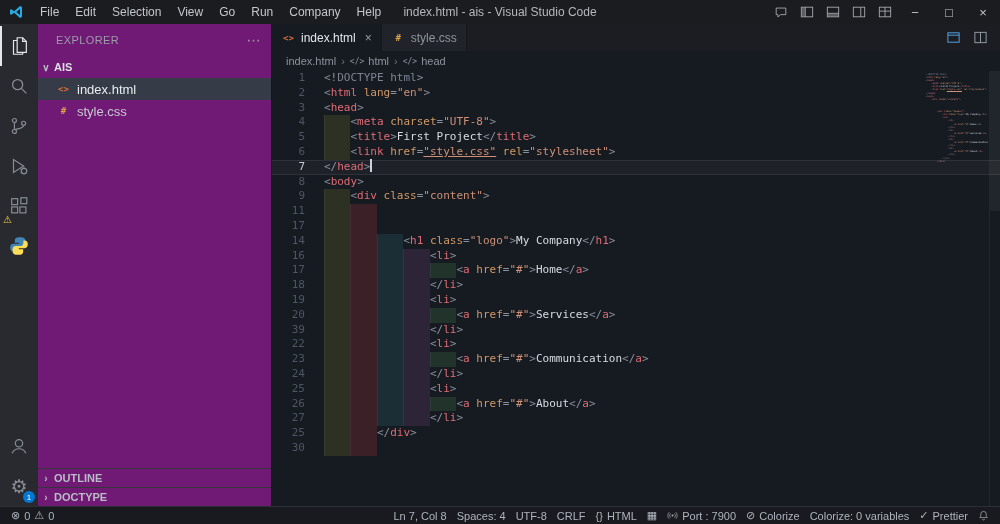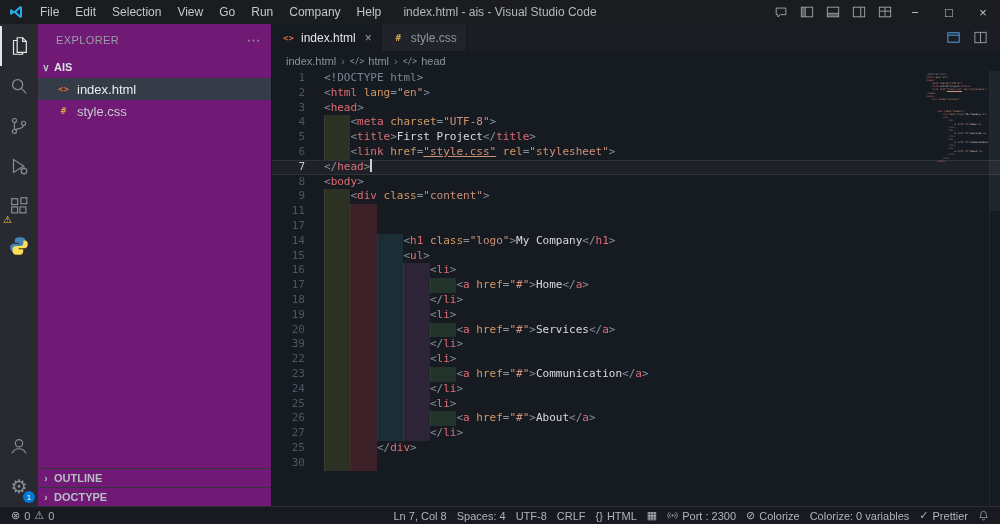--- a/index.html
+++ b/index.html
@@ -313,21 +313,20 @@
             <div class="code-line"><div class="ln">3</div><div class="code-content"><span class="tk-p">&lt;</span><span class="tk-t">head</span><span class="tk-p">&gt;</span></div></div>
             <div class="code-line"><div class="ln">4</div><div class="code-content"><span class="band b0"></span><span class="tk-p">&lt;</span><span class="tk-t">meta</span><span class="tk-x"> </span><span class="tk-a">charset</span><span class="tk-p">=</span><span class="tk-s">"UTF-8"</span><span class="tk-p">&gt;</span></div></div>
             <div class="code-line"><div class="ln">5</div><div class="code-content"><span class="band b0"></span><span class="tk-p">&lt;</span><span class="tk-t">title</span><span class="tk-p">&gt;</span><span class="tk-x">First Project</span><span class="tk-p">&lt;/</span><span class="tk-t">title</span><span class="tk-p">&gt;</span></div></div>
             <div class="code-line"><div class="ln">6</div><div class="code-content"><span class="band b0"></span><span class="tk-p">&lt;</span><span class="tk-t">link</span><span class="tk-x"> </span><span class="tk-a">href</span><span class="tk-p">=</span><span class="tk-sl">"style.css"</span><span class="tk-x"> </span><span class="tk-a">rel</span><span class="tk-p">=</span><span class="tk-s">"stylesheet"</span><span class="tk-p">&gt;</span></div></div>
             <div class="code-line current"><div class="ln">7</div><div class="code-content"><span class="tk-p">&lt;/</span><span class="tk-t">head</span><span class="tk-p">&gt;</span><span class="cursor"></span></div></div>
             <div class="code-line"><div class="ln">8</div><div class="code-content"><span class="tk-p">&lt;</span><span class="tk-t">body</span><span class="tk-p">&gt;</span></div></div>
             <div class="code-line"><div class="ln">9</div><div class="code-content"><span class="band b0"></span><span class="tk-p">&lt;</span><span class="tk-t">div</span><span class="tk-x"> </span><span class="tk-a">class</span><span class="tk-p">=</span><span class="tk-s">"content"</span><span class="tk-p">&gt;</span></div></div>
             <div class="code-line"><div class="ln">11</div><div class="code-content"><span class="band b0"></span><span class="band b1"></span></div></div>
             <div class="code-line"><div class="ln">17</div><div class="code-content"><span class="band b0"></span><span class="band b1"></span></div></div>
             <div class="code-line"><div class="ln">14</div><div class="code-content"><span class="band b0"></span><span class="band b1"></span><span class="band b2"></span><span class="tk-p">&lt;</span><span class="tk-t">h1</span><span class="tk-x"> </span><span class="tk-a">class</span><span class="tk-p">=</span><span class="tk-s">"logo"</span><span class="tk-p">&gt;</span><span class="tk-x">My Company</span><span class="tk-p">&lt;/</span><span class="tk-t">h1</span><span class="tk-p">&gt;</span></div></div>
-            <div class="code-line"><div class="ln">15</div><div class="code-content"><span class="band b0"></span><span class="band b1"></span><span class="band b2"></span><span class="tk-p">&lt;</span><span class="tk-t">ul</span><span class="tk-p">&gt;</span></div></div>
             <div class="code-line"><div class="ln">16</div><div class="code-content"><span class="band b0"></span><span class="band b1"></span><span class="band b2"></span><span class="band b3"></span><span class="tk-p">&lt;</span><span class="tk-t">li</span><span class="tk-p">&gt;</span></div></div>
             <div class="code-line"><div class="ln">17</div><div class="code-content"><span class="band b0"></span><span class="band b1"></span><span class="band b2"></span><span class="band b3"></span><span class="band b4"></span><span class="tk-p">&lt;</span><span class="tk-t">a</span><span class="tk-x"> </span><span class="tk-a">href</span><span class="tk-p">=</span><span class="tk-s">"#"</span><span class="tk-p">&gt;</span><span class="tk-x">Home</span><span class="tk-p">&lt;/</span><span class="tk-t">a</span><span class="tk-p">&gt;</span></div></div>
             <div class="code-line"><div class="ln">18</div><div class="code-content"><span class="band b0"></span><span class="band b1"></span><span class="band b2"></span><span class="band b3"></span><span class="tk-p">&lt;/</span><span class="tk-t">li</span><span class="tk-p">&gt;</span></div></div>
             <div class="code-line"><div class="ln">19</div><div class="code-content"><span class="band b0"></span><span class="band b1"></span><span class="band b2"></span><span class="band b3"></span><span class="tk-p">&lt;</span><span class="tk-t">li</span><span class="tk-p">&gt;</span></div></div>
             <div class="code-line"><div class="ln">20</div><div class="code-content"><span class="band b0"></span><span class="band b1"></span><span class="band b2"></span><span class="band b3"></span><span class="band b4"></span><span class="tk-p">&lt;</span><span class="tk-t">a</span><span class="tk-x"> </span><span class="tk-a">href</span><span class="tk-p">=</span><span class="tk-s">"#"</span><span class="tk-p">&gt;</span><span class="tk-x">Services</span><span class="tk-p">&lt;/</span><span class="tk-t">a</span><span class="tk-p">&gt;</span></div></div>
             <div class="code-line"><div class="ln">39</div><div class="code-content"><span class="band b0"></span><span class="band b1"></span><span class="band b2"></span><span class="band b3"></span><span class="tk-p">&lt;/</span><span class="tk-t">li</span><span class="tk-p">&gt;</span></div></div>
             <div class="code-line"><div class="ln">22</div><div class="code-content"><span class="band b0"></span><span class="band b1"></span><span class="band b2"></span><span class="band b3"></span><span class="tk-p">&lt;</span><span class="tk-t">li</span><span class="tk-p">&gt;</span></div></div>
             <div class="code-line"><div class="ln">23</div><div class="code-content"><span class="band b0"></span><span class="band b1"></span><span class="band b2"></span><span class="band b3"></span><span class="band b4"></span><span class="tk-p">&lt;</span><span class="tk-t">a</span><span class="tk-x"> </span><span class="tk-a">href</span><span class="tk-p">=</span><span class="tk-s">"#"</span><span class="tk-p">&gt;</span><span class="tk-x">Communication</span><span class="tk-p">&lt;/</span><span class="tk-t">a</span><span class="tk-p">&gt;</span></div></div>
             <div class="code-line"><div class="ln">24</div><div class="code-content"><span class="band b0"></span><span class="band b1"></span><span class="band b2"></span><span class="band b3"></span><span class="tk-p">&lt;/</span><span class="tk-t">li</span><span class="tk-p">&gt;</span></div></div>
             <div class="code-line"><div class="ln">25</div><div class="code-content"><span class="band b0"></span><span class="band b1"></span><span class="band b2"></span><span class="band b3"></span><span class="tk-p">&lt;</span><span class="tk-t">li</span><span class="tk-p">&gt;</span></div></div>
@@ -404,21 +403,21 @@
         <div class="sb-item">
           <span class="sb-ic">▦</span>
         </div>
         <div class="sb-item">
           <span class="sb-ic">
             <svg viewBox="0 0 16 16">
               <circle cx="8" cy="8" r="1.4" fill="currentColor"></circle>
               <path d="M5.2 11a4.2 4.2 0 0 1 0-6M10.8 5a4.2 4.2 0 0 1 0 6M3.2 12.8a6.8 6.8 0 0 1 0-9.6M12.8 3.2a6.8 6.8 0 0 1 0 9.6" stroke="currentColor" fill="none"></path>
             </svg>
           </span>
-          <span>Port : 2300</span>
+          <span>Port : 7900</span>
         </div>
         <div class="sb-item">
           <span class="sb-ic">⊘</span>
           <span>Colorize</span>
         </div>
         <div class="sb-item">
           <span>Colorize: 0 variables</span>
         </div>
         <div class="sb-item">
           <span class="sb-ic">✓</span>

